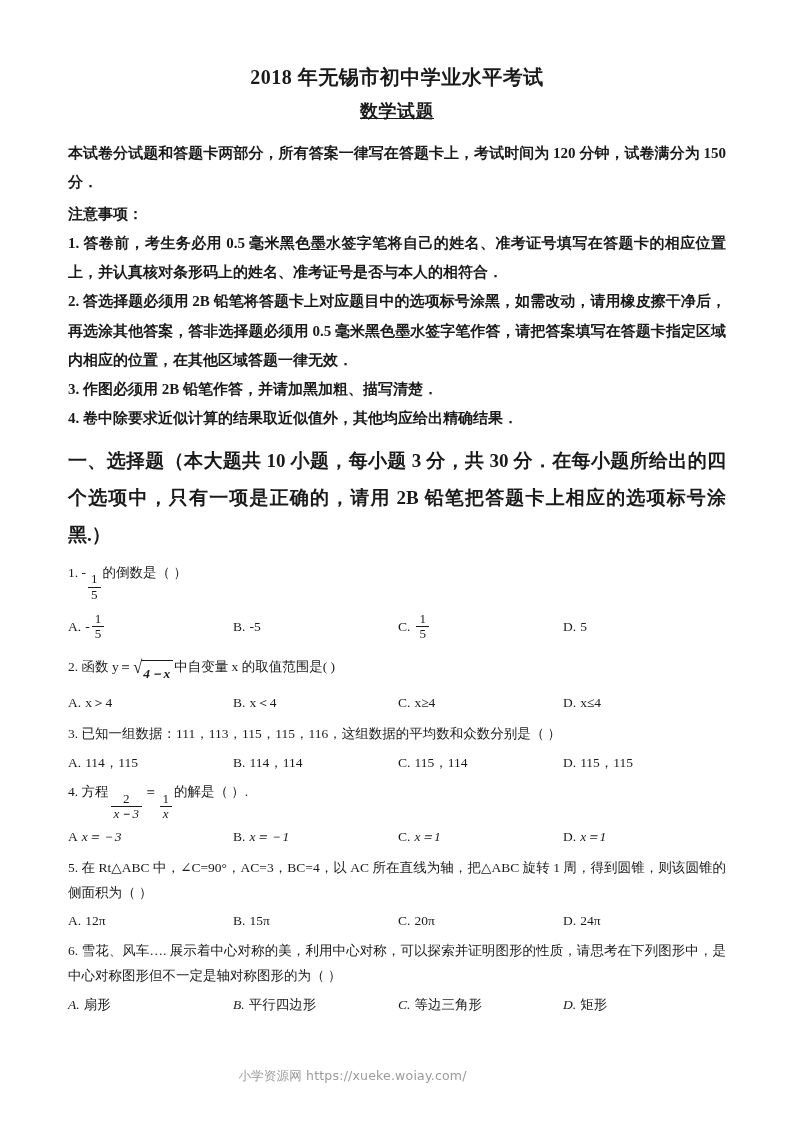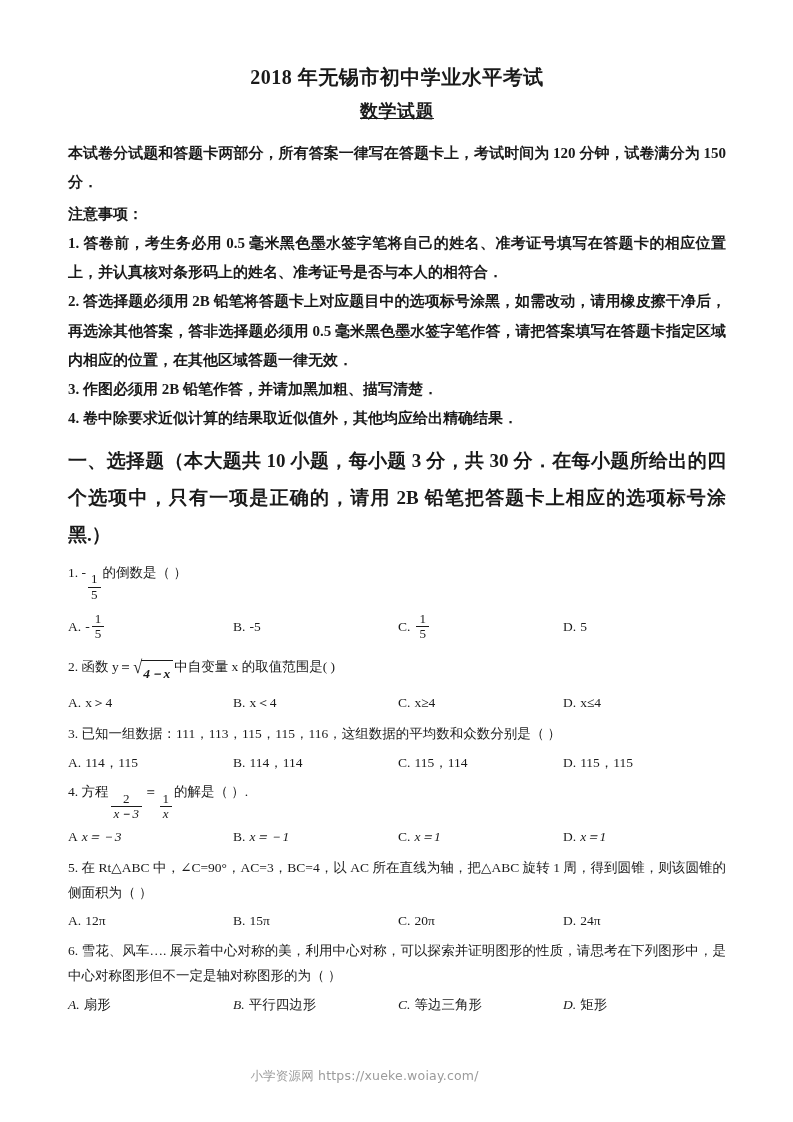--- a/index.html
+++ b/index.html
@@ -133,21 +133,21 @@
   }
   .sqrt .rad-body {
     border-top: 1px solid #1a1a1a;
     padding: 1px 3px 0 2px;
     font-weight: bold;
   }
 
   
   .watermark {
     position: absolute;
-    left: 12px;
+    left: 0;
     top: 1068px;
     width: 705px;
     text-align: center;
     font-family: "DejaVu Sans", "Liberation Sans", sans-serif;
     font-size: 12.5px;
     color: #9b9b9b;
     letter-spacing: 0.2px;
   }
 </style>
 </head>

